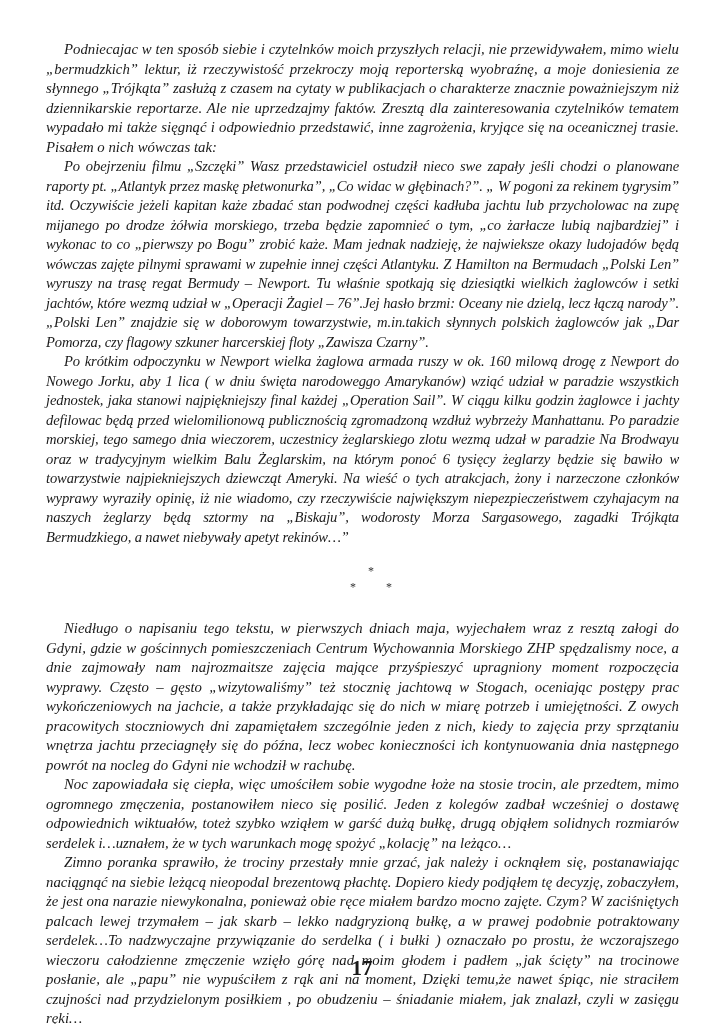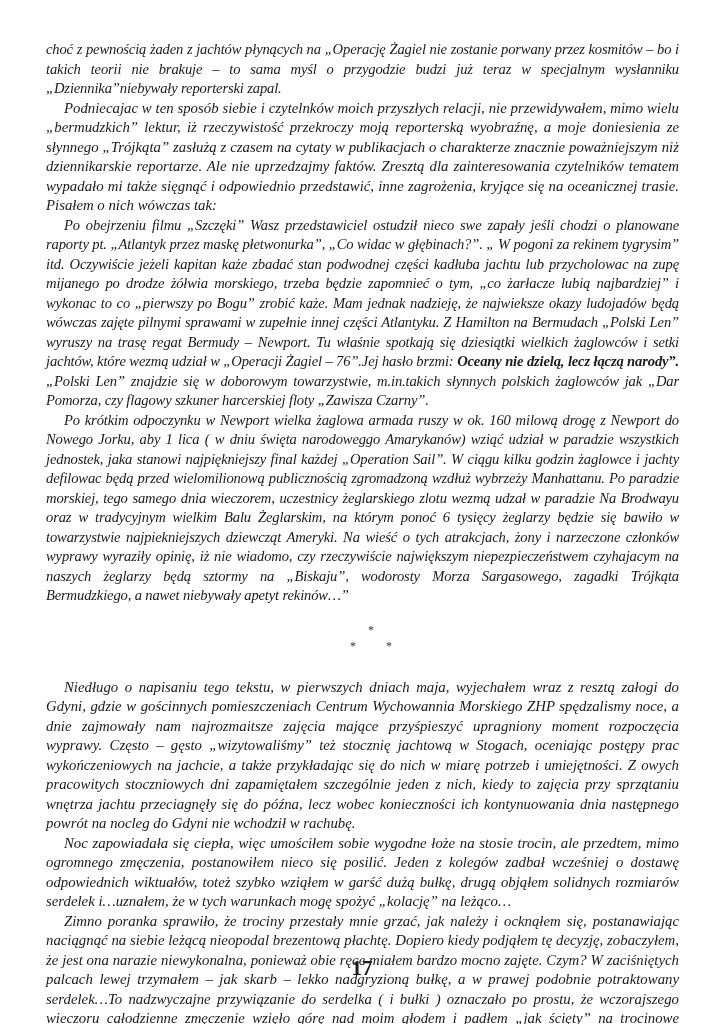--- a/index.html
+++ b/index.html
@@ -25,21 +25,21 @@
       margin: 0;
       font-size: 15.2px;
       line-height: 19.5px;
       text-align: justify;
       text-align-last: left;
       font-style: italic;
     }
     .p.indent { text-indent: 18px; }
     .p.italic { font-style: italic; font-size: 14.6px; letter-spacing: -0.15px; }
     .p.roman { font-size: 14.8px; }
-    .b { font-weight: bold; }
+    .b { font-weight: normal; }
     .section-break {
       position: relative;
       height: 72px;
     }
     .asterisk {
       position: absolute;
       font-size: 12px;
       color: #333;
       line-height: 12px;
     }
@@ -52,21 +52,20 @@
       font-weight: bold;
       font-size: 21px;
       font-family: Liberation Serif, serif;
     }
   </style>
 </head>
 <body>
 
 <div class="page">
 
-  <p class="p italic">choć z pewnością żaden z jachtów płynących na „Operację Żagiel nie zostanie porwany przez kosmitów – bo i takich teorii nie brakuje – to sama myśl o przygodzie budzi już teraz w specjalnym wysłanniku „Dziennika”niebywały reporterski zapal.</p>
 
   <p class="p roman indent">Podniecajac w ten sposób siebie i czytelnków moich przyszłych relacji, nie przewidywałem, mimo wielu „bermudzkich” lektur, iż rzeczywistość przekroczy moją reporterską wyobraźnę, a moje doniesienia ze słynnego „Trójkąta” zasłużą z czasem na cytaty w publikacjach o charakterze znacznie poważniejszym niż dziennikarskie reportarze. Ale nie uprzedzajmy faktów. Zresztą dla zainteresowania czytelników tematem wypadało mi także sięgnąć i odpowiednio przedstawić, inne zagrożenia, kryjące się na oceanicznej trasie. Pisałem o nich wówczas tak:</p>
 
   <p class="p italic indent"><span>Po obejrzeniu filmu „Szczęki” Wasz przedstawiciel ostudził nieco swe zapały jeśli chodzi o planowane raporty pt. „Atlantyk przez maskę płetwonurka”, „Co widac w głębinach?”. „ W pogoni za rekinem tygrysim” itd. Oczywiście jeżeli kapitan każe zbadać stan podwodnej części kadłuba jachtu lub przycholowac na zupę mijanego po drodze żółwia morskiego, trzeba będzie zapomnieć o tym, „co żarłacze lubią najbardziej” i wykonac to co „pierwszy po Bogu” zrobić każe. Mam jednak nadzieję, że najwieksze okazy ludojadów będą wówczas zajęte pilnymi sprawami w zupełnie innej części Atlantyku. Z Hamilton na Bermudach „Polski Len” wyruszy na trasę regat Bermudy – Newport. Tu właśnie spotkają się dziesiątki wielkich żaglowców i setki jachtów, które wezmą udział w „Operacji Żagiel – 76”.Jej hasło brzmi: </span><span class="b">Oceany nie dzielą, lecz łączą narody”.</span><span> „Polski Len” znajdzie się w doborowym towarzystwie, m.in.takich słynnych polskich żaglowców jak „Dar Pomorza, czy flagowy szkuner harcerskiej floty „Zawisza Czarny”.</span></p>
 
   <p class="p italic indent">Po krótkim odpoczynku w Newport wielka żaglowa armada ruszy w ok. 160 milową drogę z Newport do Nowego Jorku, aby 1 lica ( w dniu święta narodoweggo Amarykanów) wziąć udział w paradzie wszystkich jednostek, jaka stanowi najpiękniejszy final każdej „Operation Sail”. W ciągu kilku godzin żaglowce i jachty defilowac będą przed wielomilionową publicznością zgromadzoną wzdłuż wybrzeży Manhattanu. Po paradzie morskiej, tego samego dnia wieczorem, uczestnicy żeglarskiego zlotu wezmą udzał w paradzie Na Brodwayu oraz w tradycyjnym wielkim Balu Żeglarskim, na którym ponoć 6 tysięcy żeglarzy będzie się bawiło w towarzystwie najpiekniejszych dziewcząt Ameryki. Na wieść o tych atrakcjach, żony i narzeczone członków wyprawy wyraziły opinię, iż nie wiadomo, czy rzeczywiście największym niepezpieczeństwem czyhajacym na naszych żeglarzy będą sztormy na „Biskaju”, wodorosty Morza Sargasowego, zagadki Trójkąta Bermudzkiego, a nawet niebywały apetyt rekinów…”</p>
 
   <div class="section-break">
     <span class="asterisk" style="left:322px; top:18px;">*</span>
     <span class="asterisk" style="left:304px; top:34px;">*</span>

